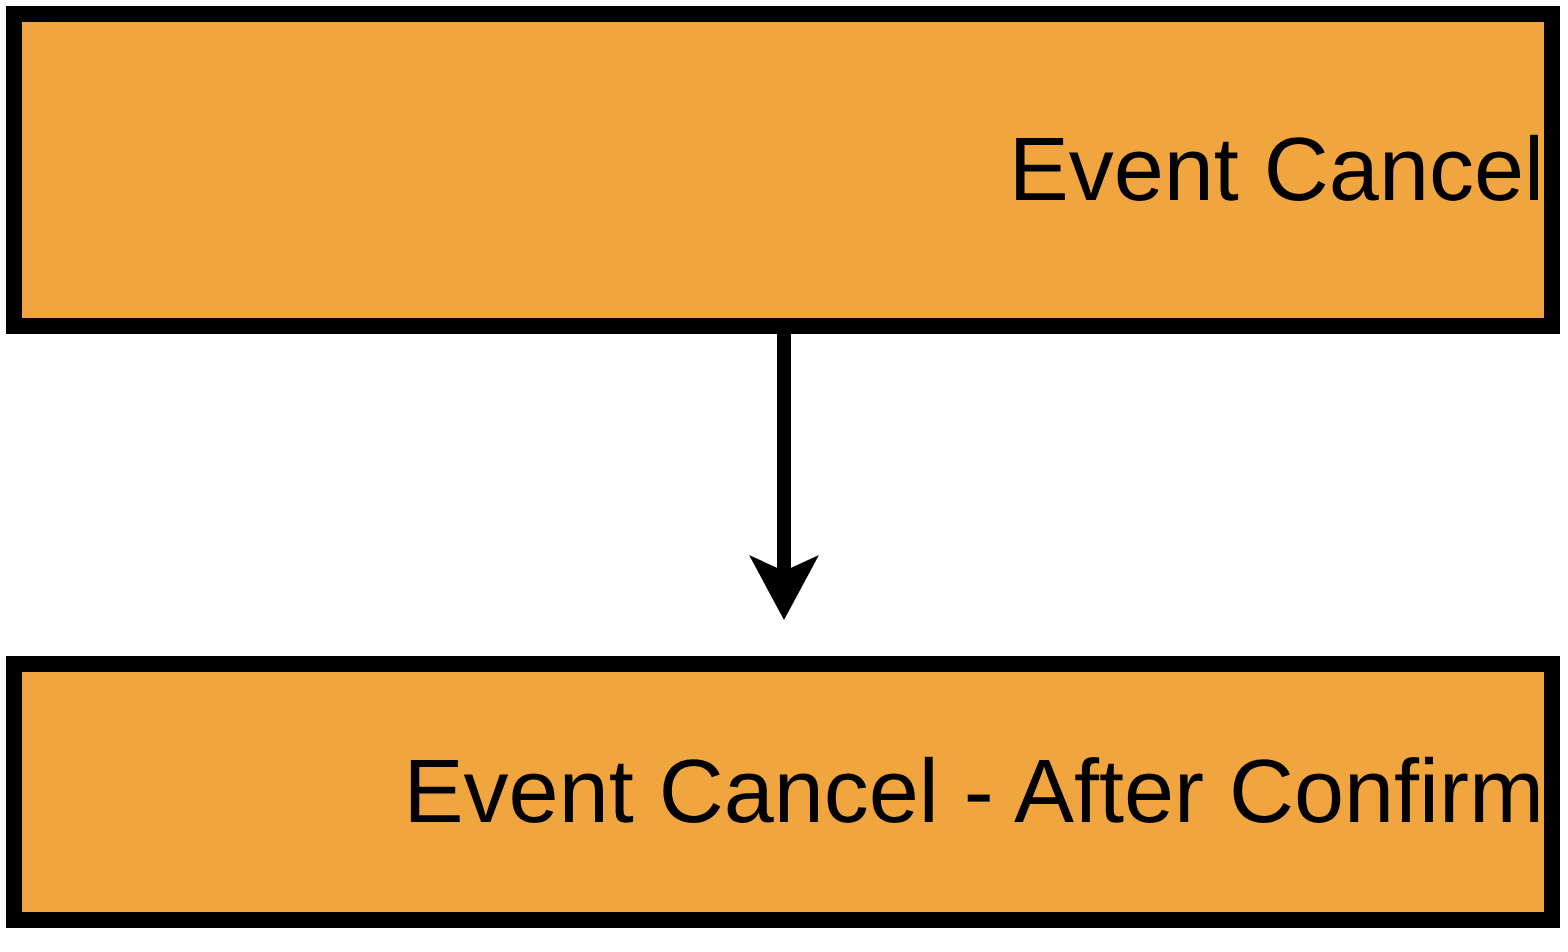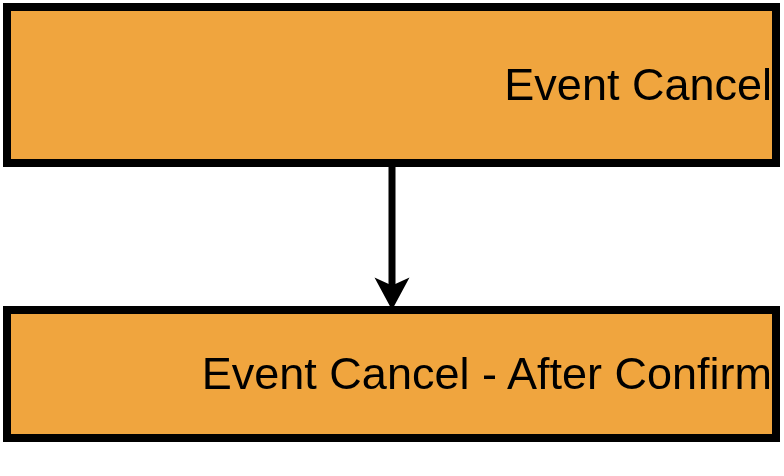--- a/index.html
+++ b/index.html
@@ -23,21 +23,21 @@
     border: 8px solid var(--node-stroke, #000000);
     display: flex;
     align-items: center;
     justify-content: flex-end;
   }
   .node-top {
     top: 3px;
     height: 164px;
   }
   .node-bottom {
-    top: 306px;
+    top: 328px;
     height: 136px;
   }
   .node-label {
     color: var(--node-text, #000000);
     font-size: 45px;
     line-height: 1.1;
     white-space: nowrap;
     text-align: center;
   }
   .connector {

